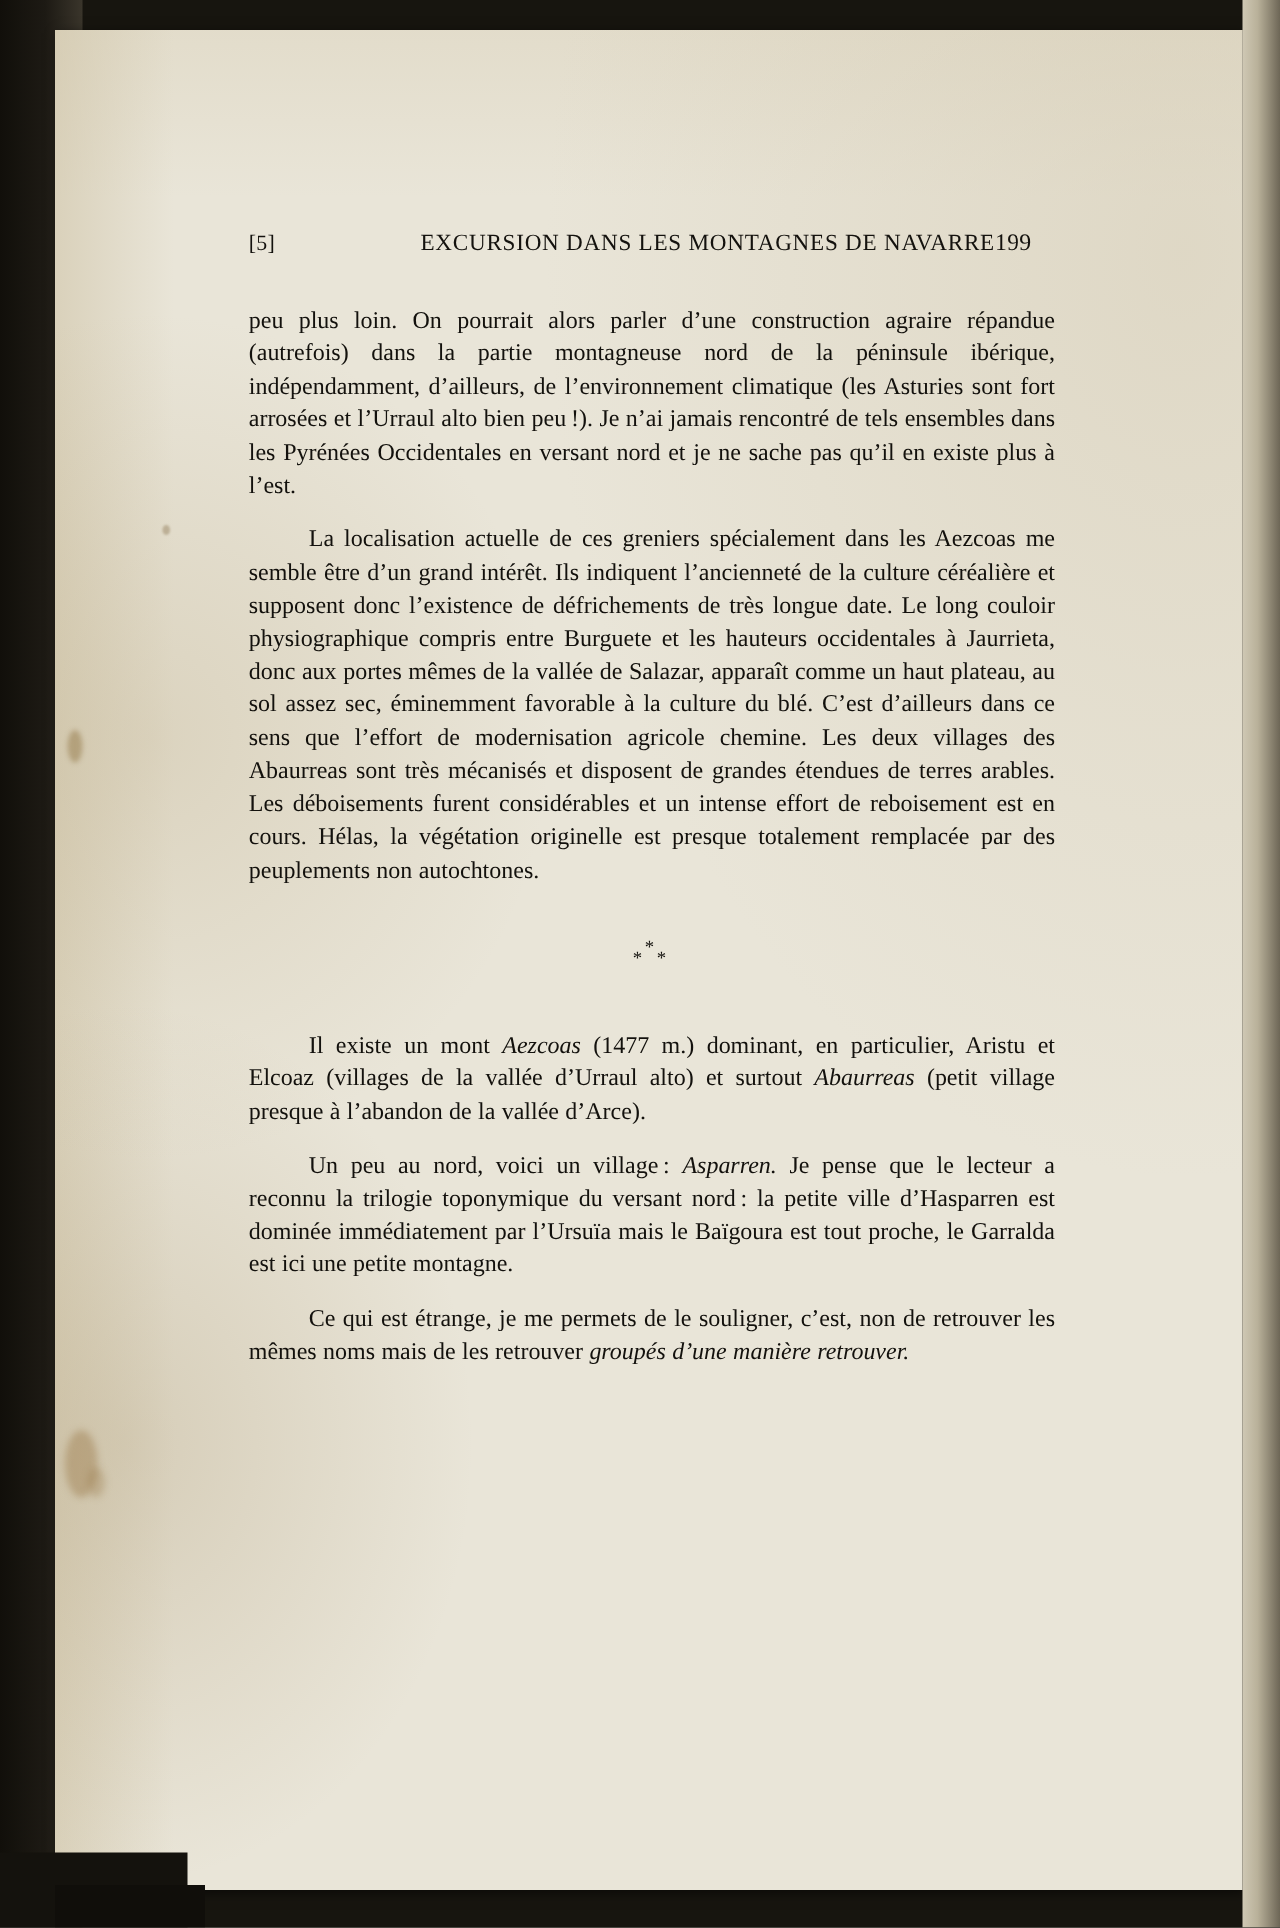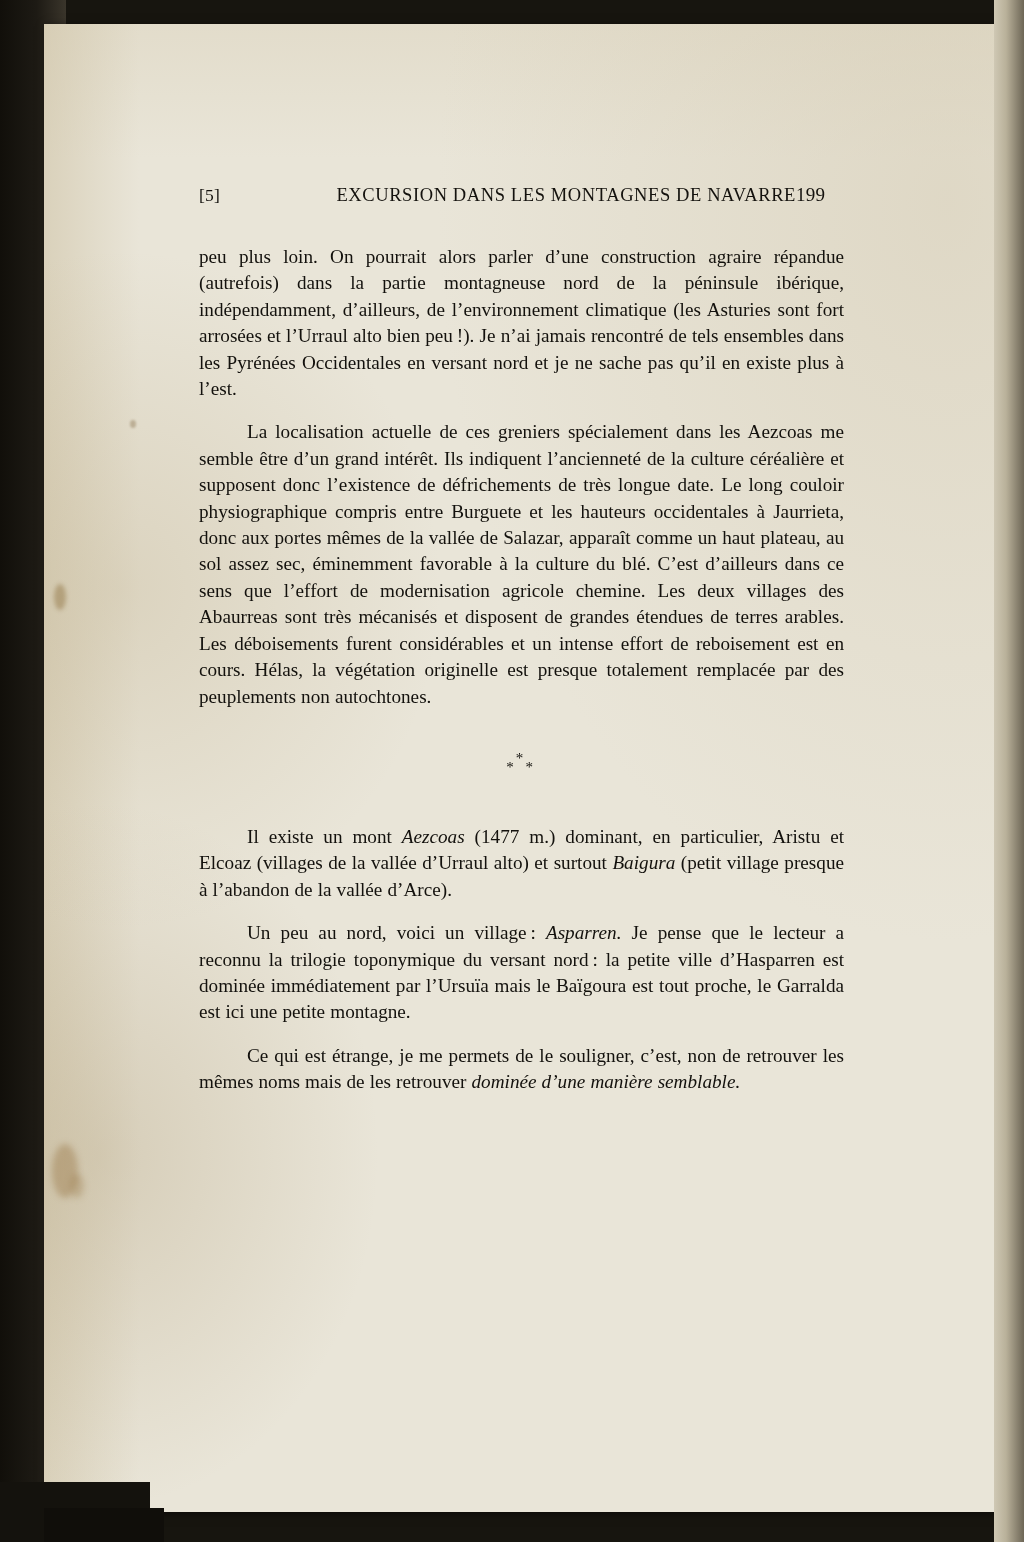--- a/index.html
+++ b/index.html
@@ -179,23 +179,23 @@
       </div>
 
       <p class="para noindent">peu plus loin. On pourrait alors parler d’une construction agraire répandue (autrefois) dans la partie montagneuse nord de la péninsule ibérique, indépendamment, d’ailleurs, de l’environnement climatique (les Asturies sont fort arrosées et l’Urraul alto bien peu !). Je n’ai jamais rencontré de tels ensembles dans les Pyrénées Occidentales en versant nord et je ne sache pas qu’il en existe plus à l’est.</p>
       <p class="para">La localisation actuelle de ces greniers spécialement dans les Aezcoas me semble être d’un grand intérêt. Ils indiquent l’ancienneté de la culture céréalière et supposent donc l’existence de défrichements de très longue date. Le long couloir physiographique compris entre Burguete et les hauteurs occidentales à Jaurrieta, donc aux portes mêmes de la vallée de Salazar, apparaît comme un haut plateau, au sol assez sec, éminemment favorable à la culture du blé. C’est d’ailleurs dans ce sens que l’effort de modernisation agricole chemine. Les deux villages des Abaurreas sont très mécanisés et disposent de grandes étendues de terres arables. Les déboisements furent considérables et un intense effort de reboisement est en cours. Hélas, la végétation originelle est presque totalement remplacée par des peuplements non autochtones.</p>
 
       <div class="divider">
         <span class="top">*</span>
         <span class="bot">* *</span>
       </div>
 
-      <p class="para">Il existe un mont <i>Aezcoas</i> (1477 m.) dominant, en particulier, Aristu et Elcoaz (villages de la vallée d’Urraul alto) et surtout <i>Baigura</i> (petit village presque à l’abandon de la vallée d’Arce).</p>
+      <p class="para">Il existe un mont <i>Aezcoas</i> (1477 m.) dominant, en particulier, Aristu et Elcoaz (villages de la vallée d’Urraul alto) et surtout <i>Abaurreas</i> (petit village presque à l’abandon de la vallée d’Arce).</p>
       <p class="para">Un peu au nord, voici un village : <i>Asparren.</i> Je pense que le lecteur a reconnu la trilogie toponymique du versant nord : la petite ville d’Hasparren est dominée immédiatement par l’Ursuïa mais le Baïgoura est tout proche, le Garralda est ici une petite montagne.</p>
-      <p class="para">Ce qui est étrange, je me permets de le souligner, c’est, non de retrouver les mêmes noms mais de les retrouver <i>dominée d’une manière semblable.</i></p>
+      <p class="para">Ce qui est étrange, je me permets de le souligner, c’est, non de retrouver les mêmes noms mais de les retrouver <i>groupés d’une manière retrouver.</i></p>
 
     </div>
   </div>
 
   <div id="edge-bottom"></div>
   <div id="edge-bottom2"></div>
   <div id="edge-right"></div>
 </div>
 
 </body></html>

